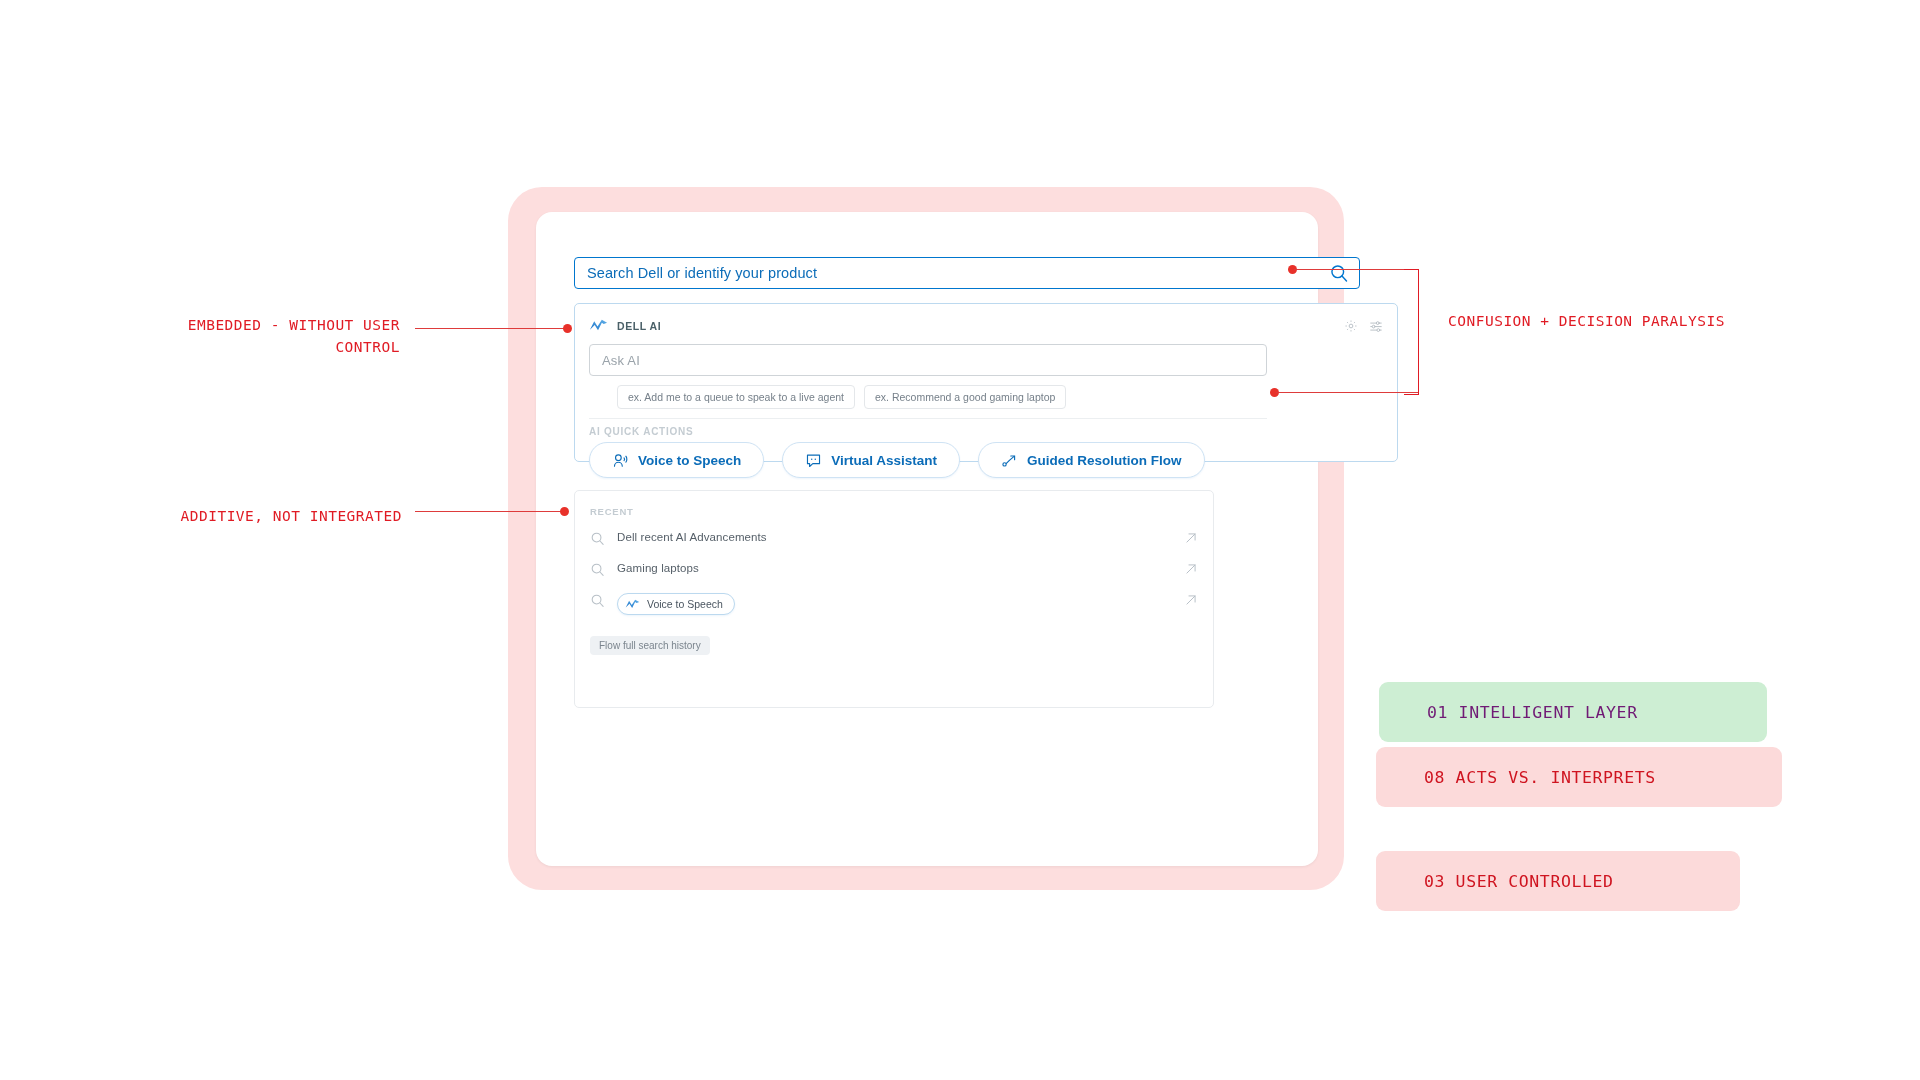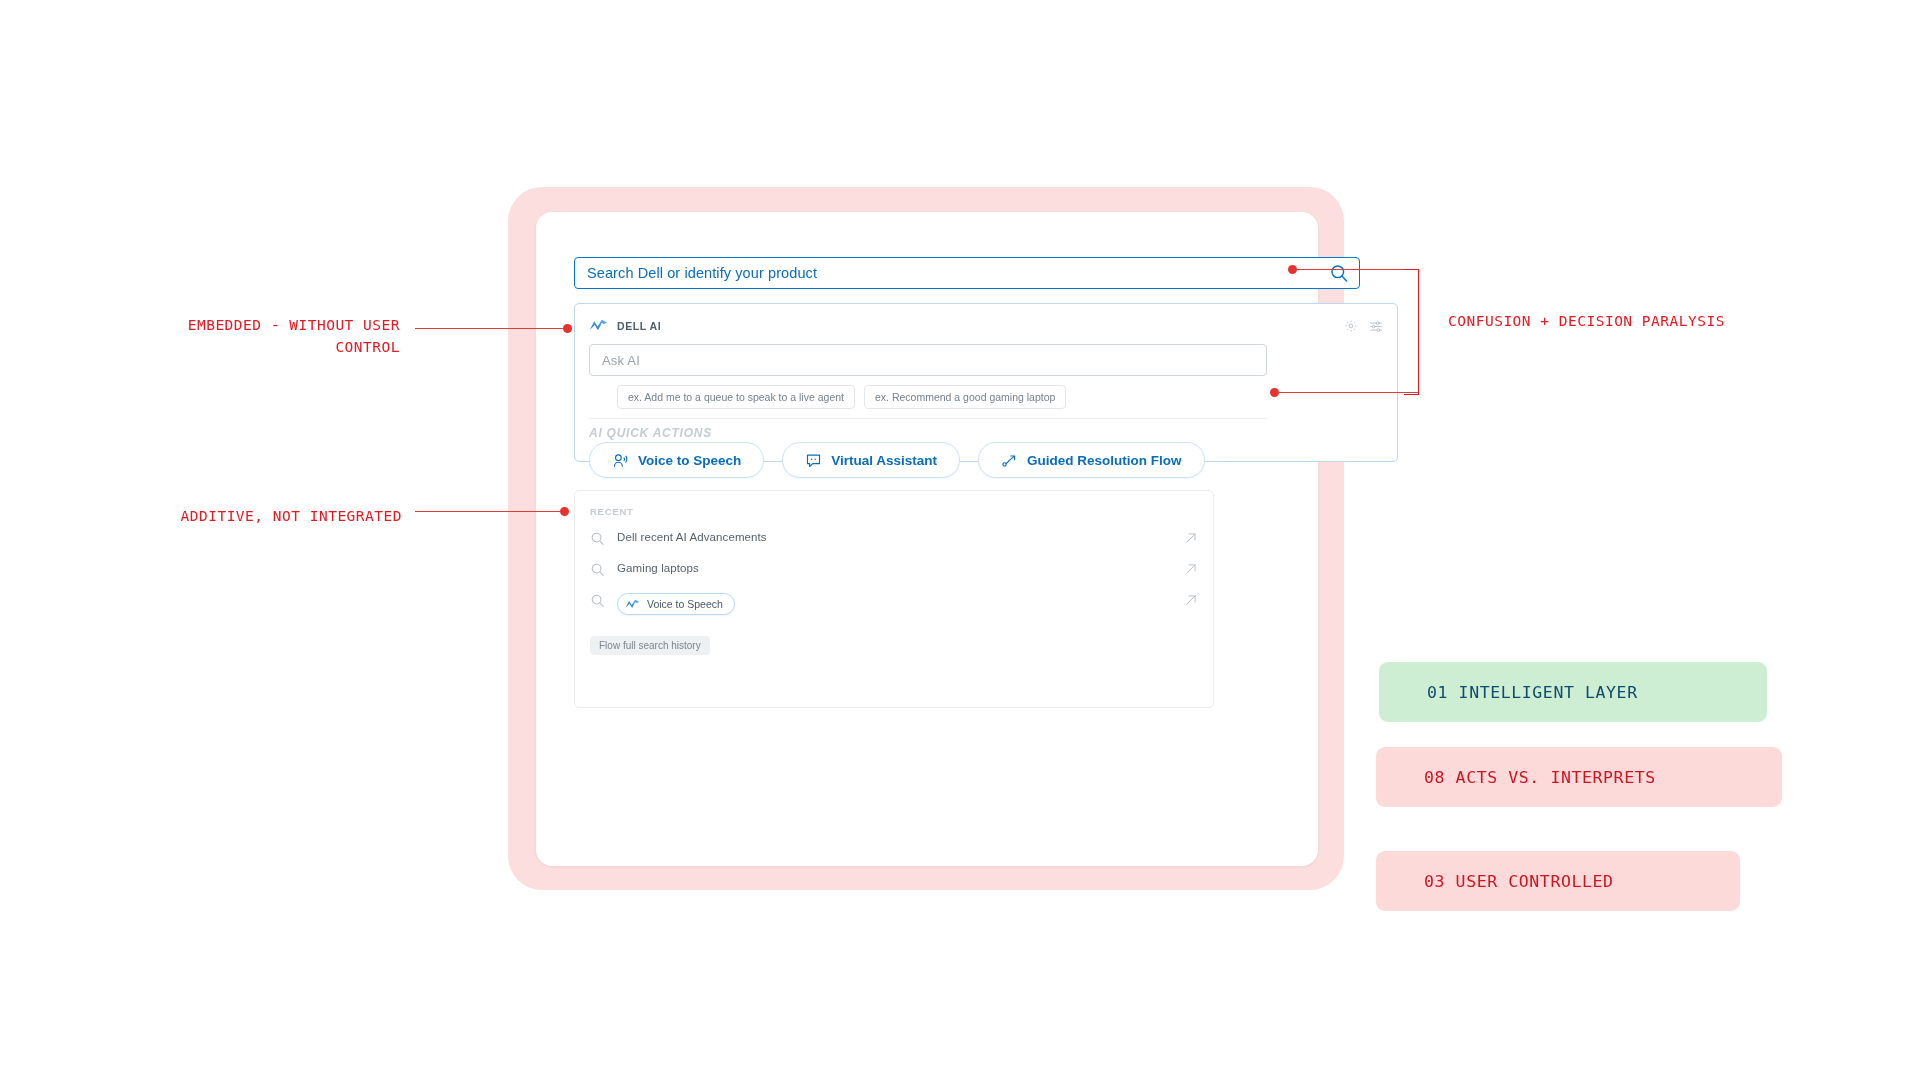--- a/index.html
+++ b/index.html
@@ -67,21 +67,21 @@
     font-size:10.5px;color:#76808a;white-space:nowrap;cursor:pointer;
   }
 
   .ai-divider{
     position:absolute;left:14px;top:114px;width:678px;height:1px;
     background:#eceff1;
   }
 
   .qa-label{
     position:absolute;left:14px;top:122px;
-    font-size:12px;font-weight:bold;color:#c4ccd2;letter-spacing:.75px;font-style:italic;
+    font-size:10px;font-weight:bold;color:#c4ccd2;letter-spacing:.75px;
   }
   .qa-row{position:absolute;left:14px;top:138px;display:flex;gap:18px;}
   .qa-btn{
     height:34px;border:1px solid #cfe3f4;border-radius:20px;background:#fff;
     display:flex;align-items:center;gap:9px;padding:0 22px;cursor:pointer;
     box-shadow:0 1px 2px rgba(0,118,206,.07);
   }
   .qa-btn span{font-size:13.5px;font-weight:bold;color:#0b6cb8;white-space:nowrap;}
   .qa-btn svg{width:17px;height:17px;flex:0 0 auto;}
 
@@ -135,21 +135,21 @@
   }
   .bracket{position:absolute;border:1.4px solid #e01b24;border-left:none;}
 
   
   .badge{
     position:absolute;border-radius:9px;
     display:flex;align-items:center;padding-left:48px;
     font-family:"DejaVu Sans Mono","Liberation Mono",monospace;
     font-size:16.5px;letter-spacing:.6px;white-space:nowrap;
   }
-  .badge-green{background:#cdeed3;color:#0c4a6e;}
+  .badge-green{background:#cdeed3;color:#701a75;margin-top:20px;}
   .badge-pink{background:#fcdada;color:#cf1420;}
 </style>
 </head>
 <body>
 
 <div class="stage">
 
   <div class="pink-frame"></div>
 
   <div class="device-card">

